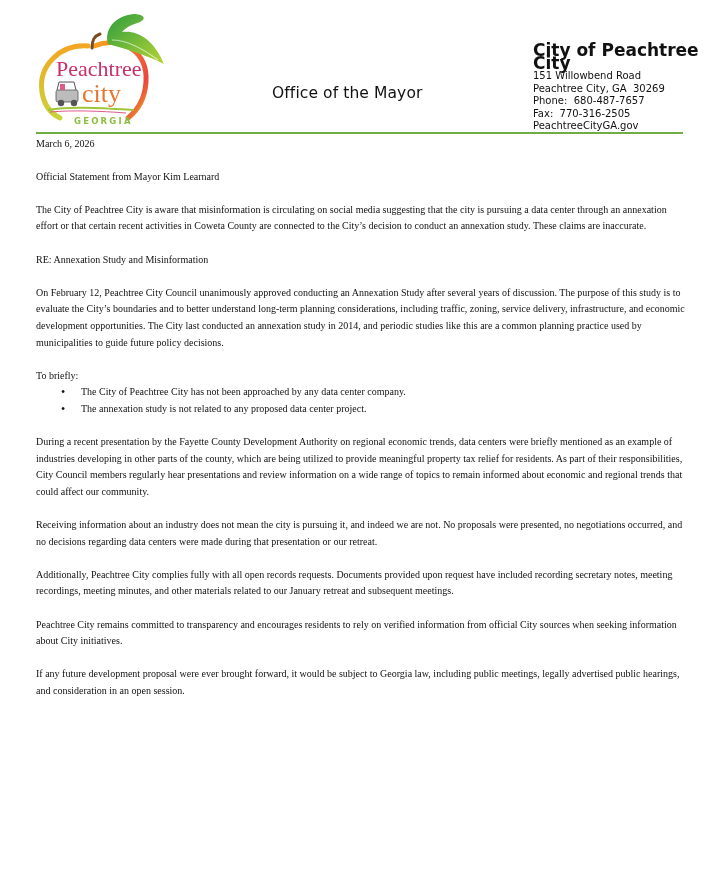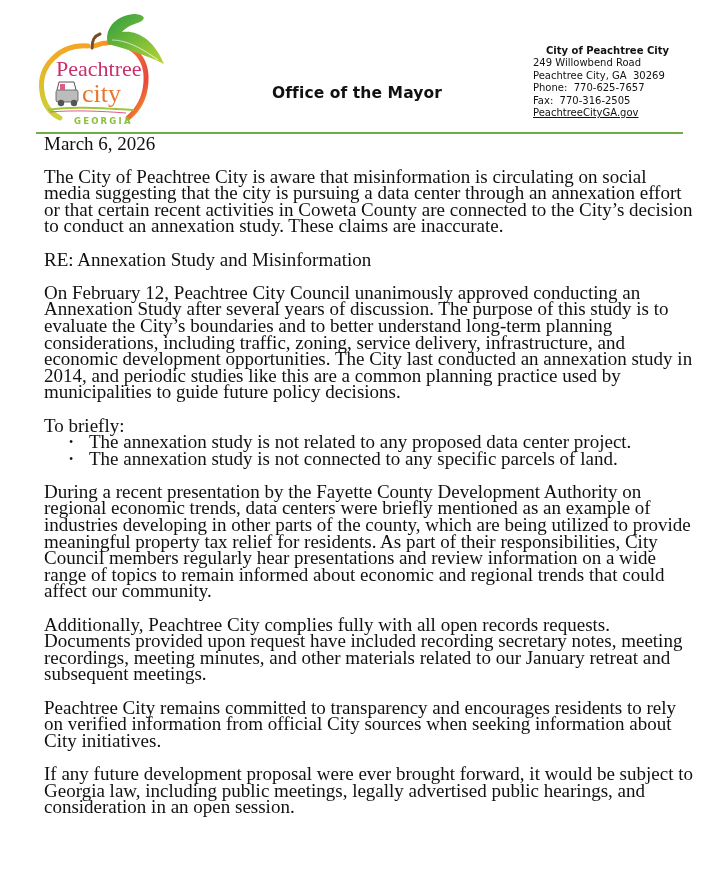--- a/index.html
+++ b/index.html
@@ -26,59 +26,57 @@
       left: 30px;
       top: 10px;
       width: 140px;
       height: 120px;
     }
     .office-title {
       position: absolute;
       left: 272px;
       top: 84px;
       font-family: "DejaVu Sans", "Liberation Sans", sans-serif;
-      font-weight: bold;
+      font-weight: normal;
       font-size: 15.5px;
       color: #111;
       letter-spacing: 0.1px;
     }
     .contact {
       position: absolute;
       left: 533px;
       top: 44px;
       font-family: "DejaVu Sans", "Liberation Sans", sans-serif;
       font-size: 10px;
       line-height: 12.5px;
       color: #111;
     }
     .contact .org {
       font-weight: bold;
-      font-size: 10px;
+      font-size: 17px;
       line-height: 13px;
-      margin-left: 13px;
     }
     .contact a {
       color: #111;
-      text-decoration: underline;
       text-align: center;
     }
     .rule {
       position: absolute;
       left: 36px;
       top: 132px;
       width: 647px;
       height: 2px;
       background: #70ad47;
     }
     .content {
       position: absolute;
-      left: 44px;
+      left: 36px;
       top: 136px;
       width: 650px;
-      font-size: 19px;
+      font-size: 10px;
       line-height: 16.6px;
     }
     .content p {
       margin: 0 0 16.6px 0;
     }
     .content p.date { margin-bottom: 16px; }
     .content ul {
       margin: 0 0 16.6px 0;
       padding-left: 45px;
       list-style: none;
@@ -142,37 +140,39 @@
     <path d="M18 100 C40 96, 70 98, 104 100" fill="none" stroke="#9fc63b" stroke-width="2"></path>
     <path d="M20 102 C44 100, 70 101, 96 103" fill="none" stroke="#e05a8a" stroke-width="1"></path>
 
     <text x="44" y="114" font-family="DejaVu Sans, Liberation Sans, sans-serif" font-size="8.5" font-weight="bold" letter-spacing="2.2" fill="#8cbf3f">GEORGIA</text>
   </svg>
 
   <div class="office-title">Office of the Mayor</div>
 
   <div class="contact">
     <div class="org">City of Peachtree City</div>
-    <div>249 Willowbend Road</div>
+    <div>151 Willowbend Road</div>
     <div style="white-space:pre">Peachtree City, GA  30269</div>
-    <div style="white-space:pre">Phone:  770-625-7657</div>
+    <div style="white-space:pre">Phone:  680-487-7657</div>
     <div style="white-space:pre">Fax:  770-316-2505</div>
     <div><a>PeachtreeCityGA.gov</a></div>
   </div>
 
   <div class="rule"></div>
 </div>
 
 <div class="content">
   <p class="date">March 6, 2026</p>
+  <p>Official Statement from Mayor Kim Learnard</p>
   <p>The City of Peachtree City is aware that misinformation is circulating on social media suggesting that the city is pursuing a data center through an annexation effort or that certain recent activities in Coweta County are connected to the City’s decision to conduct an annexation study. These claims are inaccurate.</p>
   <p>RE: Annexation Study and Misinformation</p>
   <p>On February 12, Peachtree City Council unanimously approved conducting an Annexation Study after several years of discussion. The purpose of this study is to evaluate the City’s boundaries and to better understand long-term planning considerations, including traffic, zoning, service delivery, infrastructure, and economic development opportunities. The City last conducted an annexation study in 2014, and periodic studies like this are a common planning practice used by municipalities to guide future policy decisions.</p>
   <div>To briefly:</div>
   <ul>
+    <li>The City of Peachtree City has not been approached by any data center company.</li>
     <li>The annexation study is not related to any proposed data center project.</li>
-    <li>The annexation study is not connected to any specific parcels of land.</li>
   </ul>
   <p>During a recent presentation by the Fayette County Development Authority on regional economic trends, data centers were briefly mentioned as an example of industries developing in other parts of the county, which are being utilized to provide meaningful property tax relief for residents. As part of their responsibilities, City Council members regularly hear presentations and review information on a wide range of topics to remain informed about economic and regional trends that could affect our community.</p>
+  <p>Receiving information about an industry does not mean the city is pursuing it, and indeed we are not. No proposals were presented, no negotiations occurred, and no decisions regarding data centers were made during that presentation or our retreat.</p>
   <p>Additionally, Peachtree City complies fully with all open records requests. Documents provided upon request have included recording secretary notes, meeting recordings, meeting minutes, and other materials related to our January retreat and subsequent meetings.</p>
   <p>Peachtree City remains committed to transparency and encourages residents to rely on verified information from official City sources when seeking information about City initiatives.</p>
   <p>If any future development proposal were ever brought forward, it would be subject to Georgia law, including public meetings, legally advertised public hearings, and consideration in an open session.</p>
 </div>
 
 </body></html>

